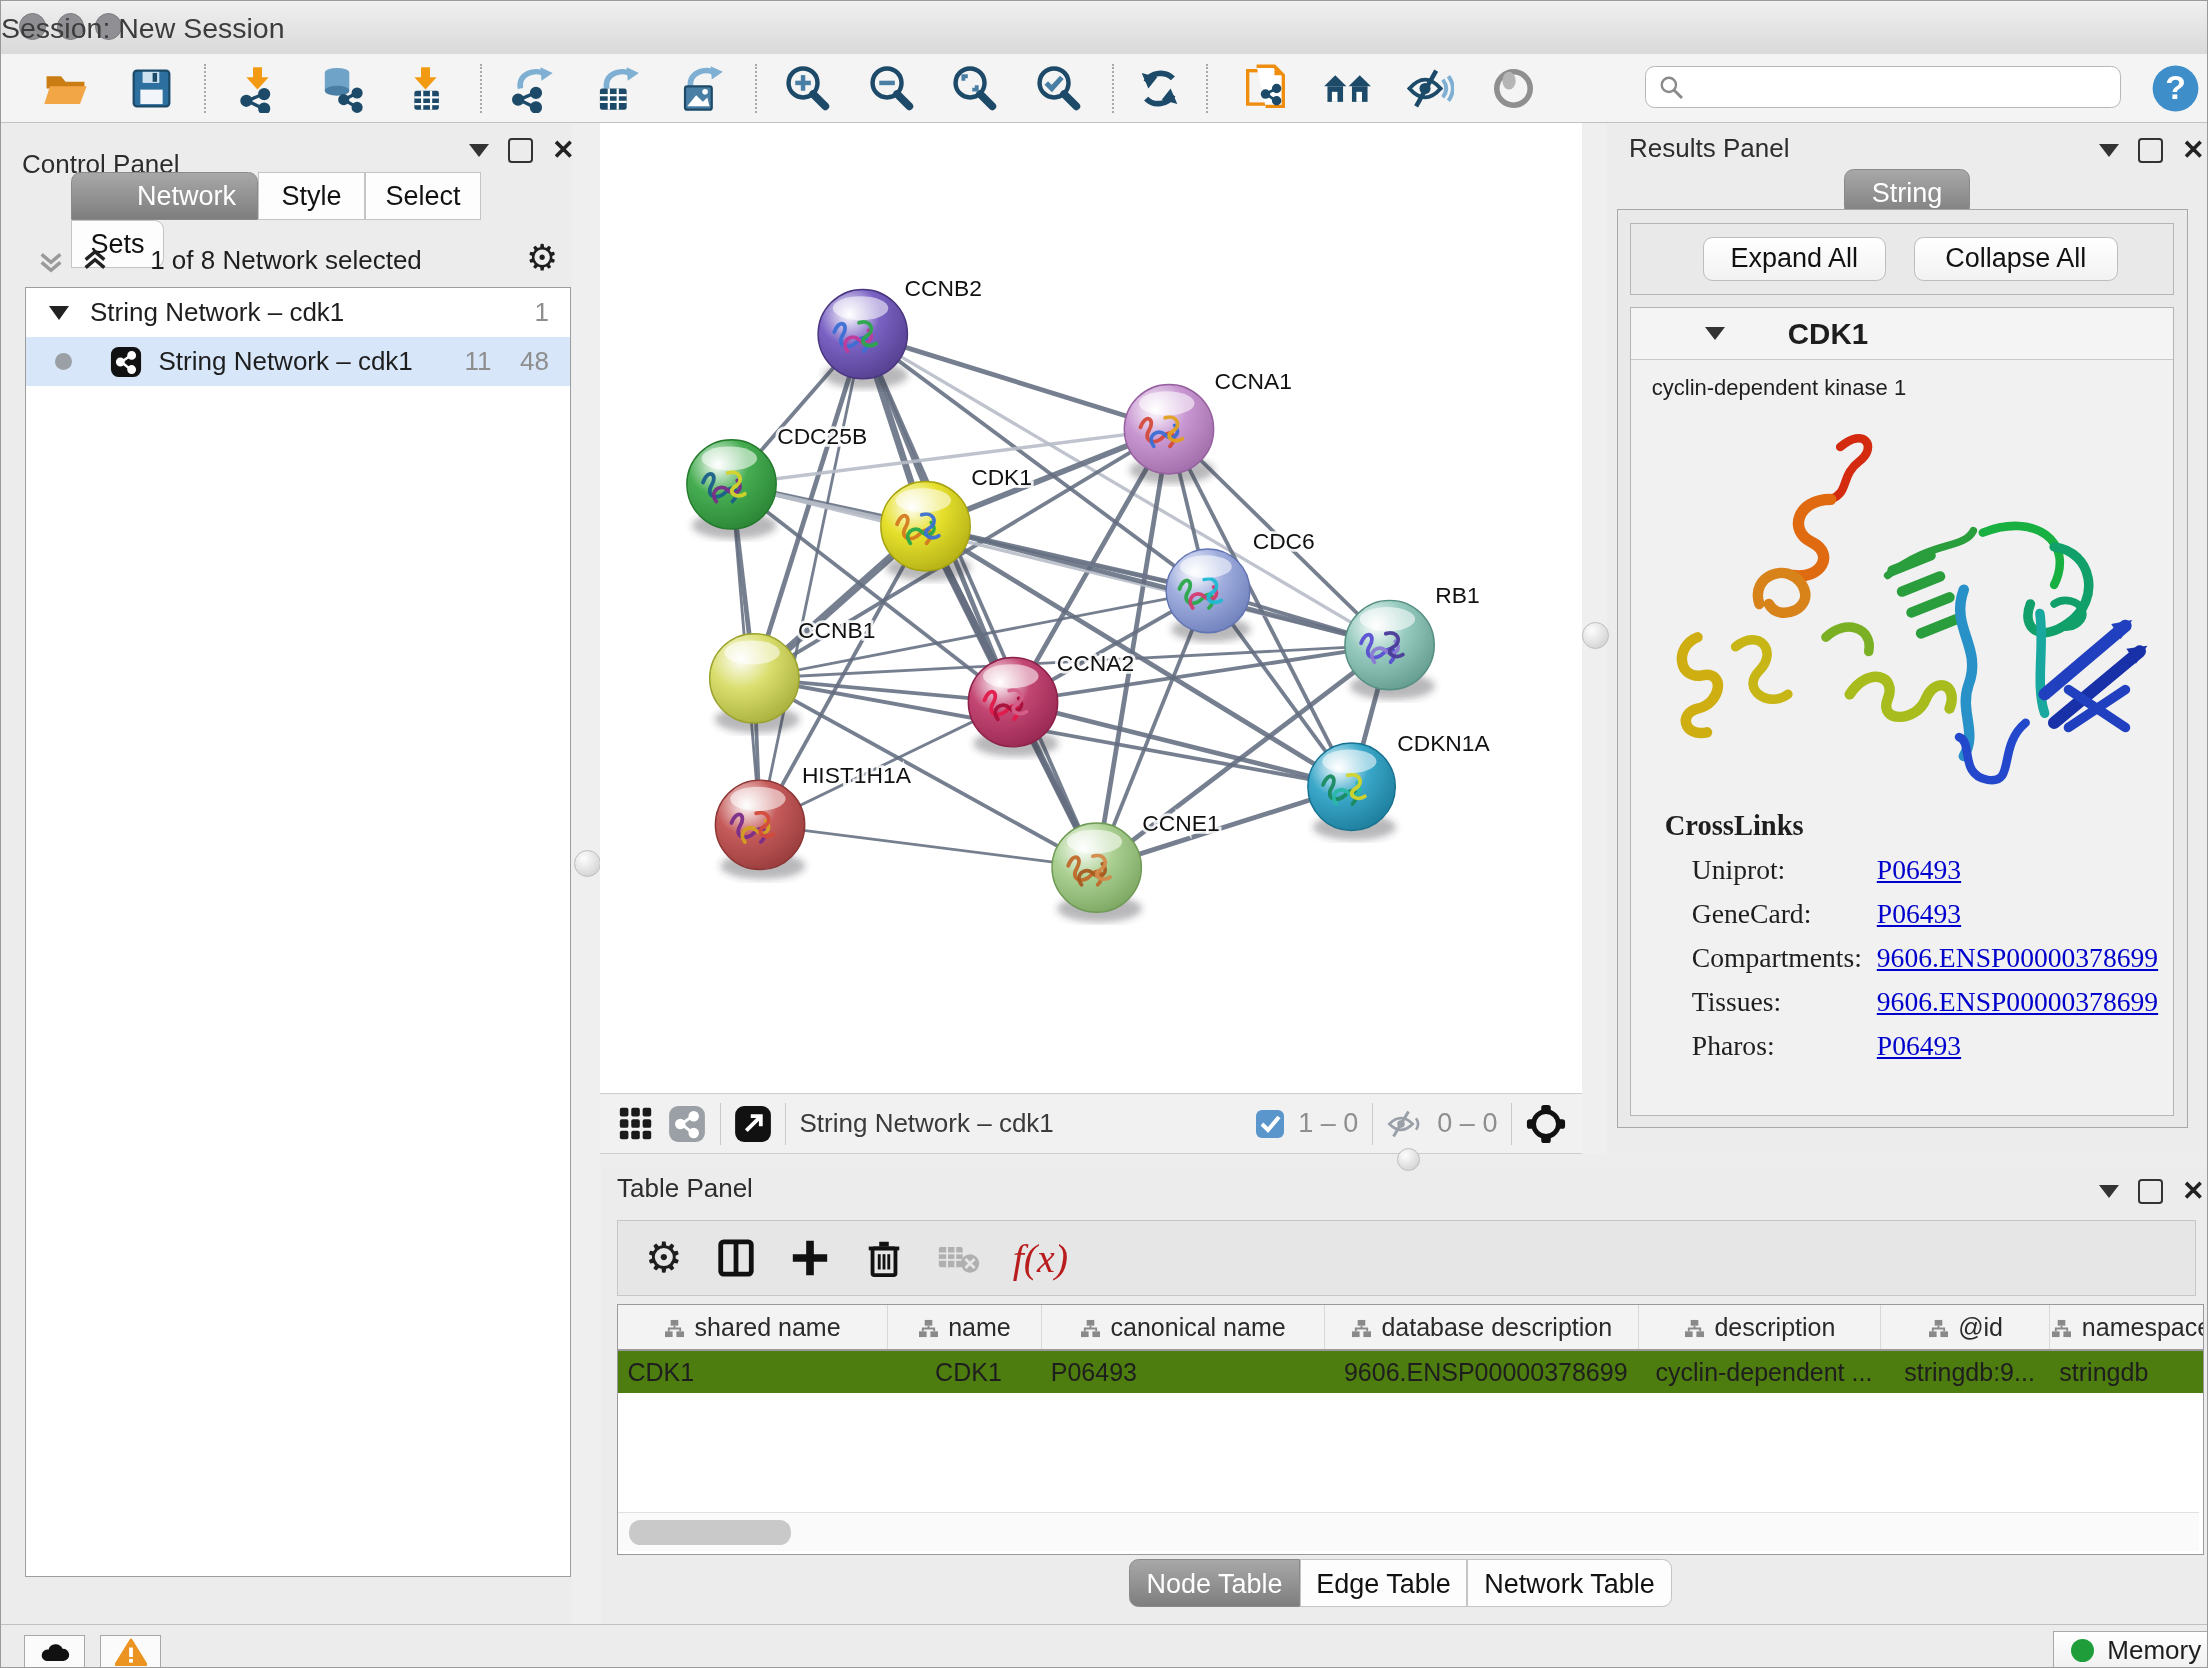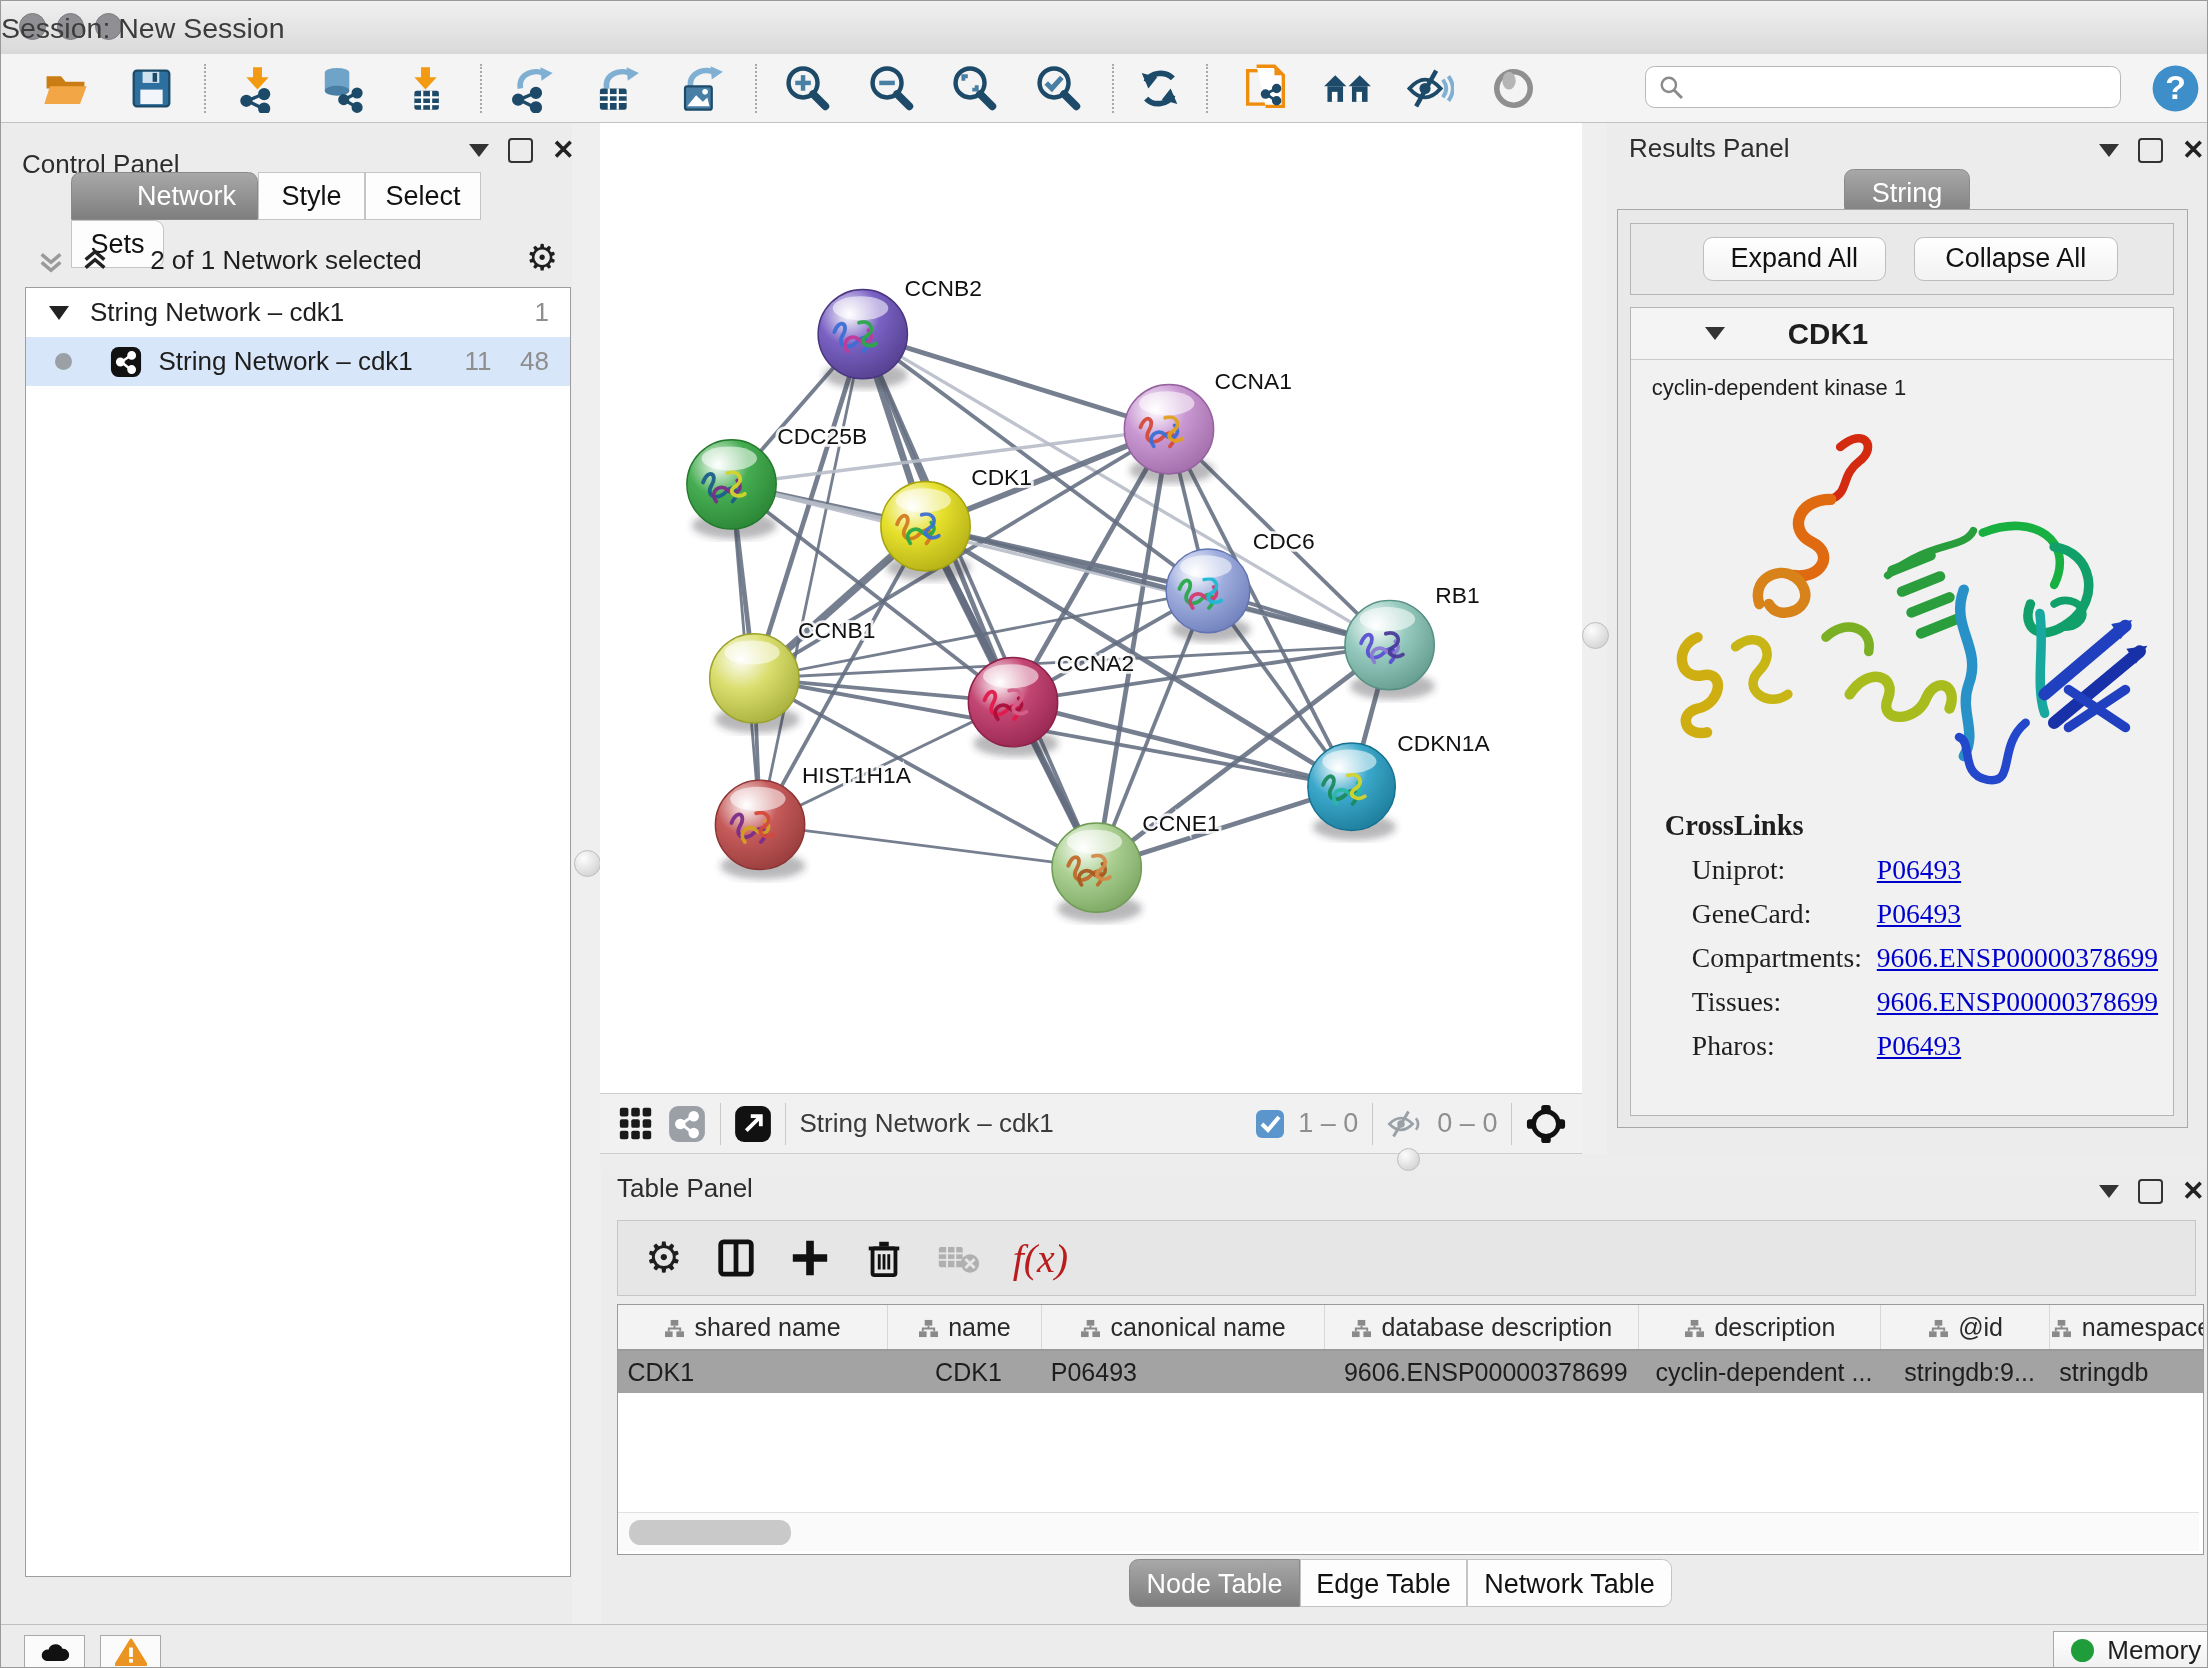--- a/index.html
+++ b/index.html
@@ -40,21 +40,21 @@
   .splitv{background:#efefef;}
   .sdot{width:25px;height:25px;border-radius:50%;background:radial-gradient(circle at 35% 30%,#fdfdfd,#c9c9c9);border:1px solid #bdbdbd;}
   
   .rbox{border:1.9px solid #a8a8a8;background:#e9e9e9;}
   .btn{background:linear-gradient(#ffffff,#f2f2f2);border:1.9px solid #bdbdbd;border-radius:9.5px;
        font-size:27px;text-align:center;color:#111;}
   .serif{font-family:"Liberation Serif",serif;}
   .link{color:#0000cc;text-decoration:underline;font-family:"Liberation Serif",serif;}
   
   .ttool{background:#e6e6e6;border:1.9px solid #c6c6c6;}
-  .ntable{border-collapse:collapse;table-layout:fixed;width:1585px;background:#a3a3a3;font-size:25px;}
+  .ntable{border-collapse:collapse;table-layout:fixed;width:1585px;background:#4d7c0f;font-size:25px;}
   .ntable th{background:#f3f3f3;border-bottom:2.9px solid #9a9a9a;border-right:1.9px solid #d8d8d8;
      font-weight:normal;color:#2a2a2a;height:42px;text-align:center;overflow:hidden;white-space:nowrap;}
   .ntable td{height:40px;padding-left:9.5px;overflow:hidden;white-space:nowrap;border:none;}
   .forkico{display:inline-block;vertical-align:-2.9px;margin-right:9.5px;}
   .scrolltrack{background:#fafafa;border-top:1.9px solid #e0e0e0;}
   .scrollthumb{background:#c9c9c9;border-radius:11.4px;}
   .btab{font-size:27px;text-align:center;padding-top:8.6px;box-sizing:border-box;height:48px;}
   
   .statusbar{left:0;top:1623px;width:2208px;height:46px;background:#ececec;border-top:1.9px solid #c0c0c0;}
   .sbtn{top:9.5px;width:59px;height:34px;background:#fbfbfb;border:1.9px solid #a9a9a9;
@@ -280,21 +280,21 @@
           <path d="M5 7l7 6 7-6"></path>
           <path d="M5 13l7 6 7-6"></path>
         </svg>
     </div>
     <div class="abs" style="left:78px;top:122px;">
       <svg width="32" height="32" viewBox="0 0 24 24" fill="none" stroke="#222" stroke-width="2.6">
           <path d="M5 17l7-6 7 6"></path>
           <path d="M5 11l7-6 7 6"></path>
         </svg>
     </div>
-    <div class="abs cp-row" style="left:128px;top:122px;width:314px;text-align:center;">2 of 1 Network selected</div>
+    <div class="abs cp-row" style="left:128px;top:122px;width:314px;text-align:center;">1 of 8 Network selected</div>
     <div class="abs" style="left:525px;top:114px;font-size:36px;">⚙</div>
 
     <div class="abs listbox" style="left:24px;top:164px;width:544px;height:1288px;">
       <div class="abs" style="left:0;top:0;width:100%;height:49px;display:flex;align-items:center;">
         <span style="margin-left:23px;display:inline-block;width:0;height:0;border-left:10.5px solid transparent;border-right:10.5px solid transparent;border-top:14.3px solid #222;"></span>
         <span class="cp-row" style="margin-left:21px;">String Network – cdk1</span>
         <span class="cp-row gray" style="margin-left:auto;margin-right:21px;">1</span>
       </div>
       <div class="abs sel-row" style="left:0;top:49px;width:100%;height:49px;display:flex;align-items:center;">
         <span style="margin-left:28.5px;width:17px;height:17px;border-radius:50%;background:#9aa0a6;"></span>

